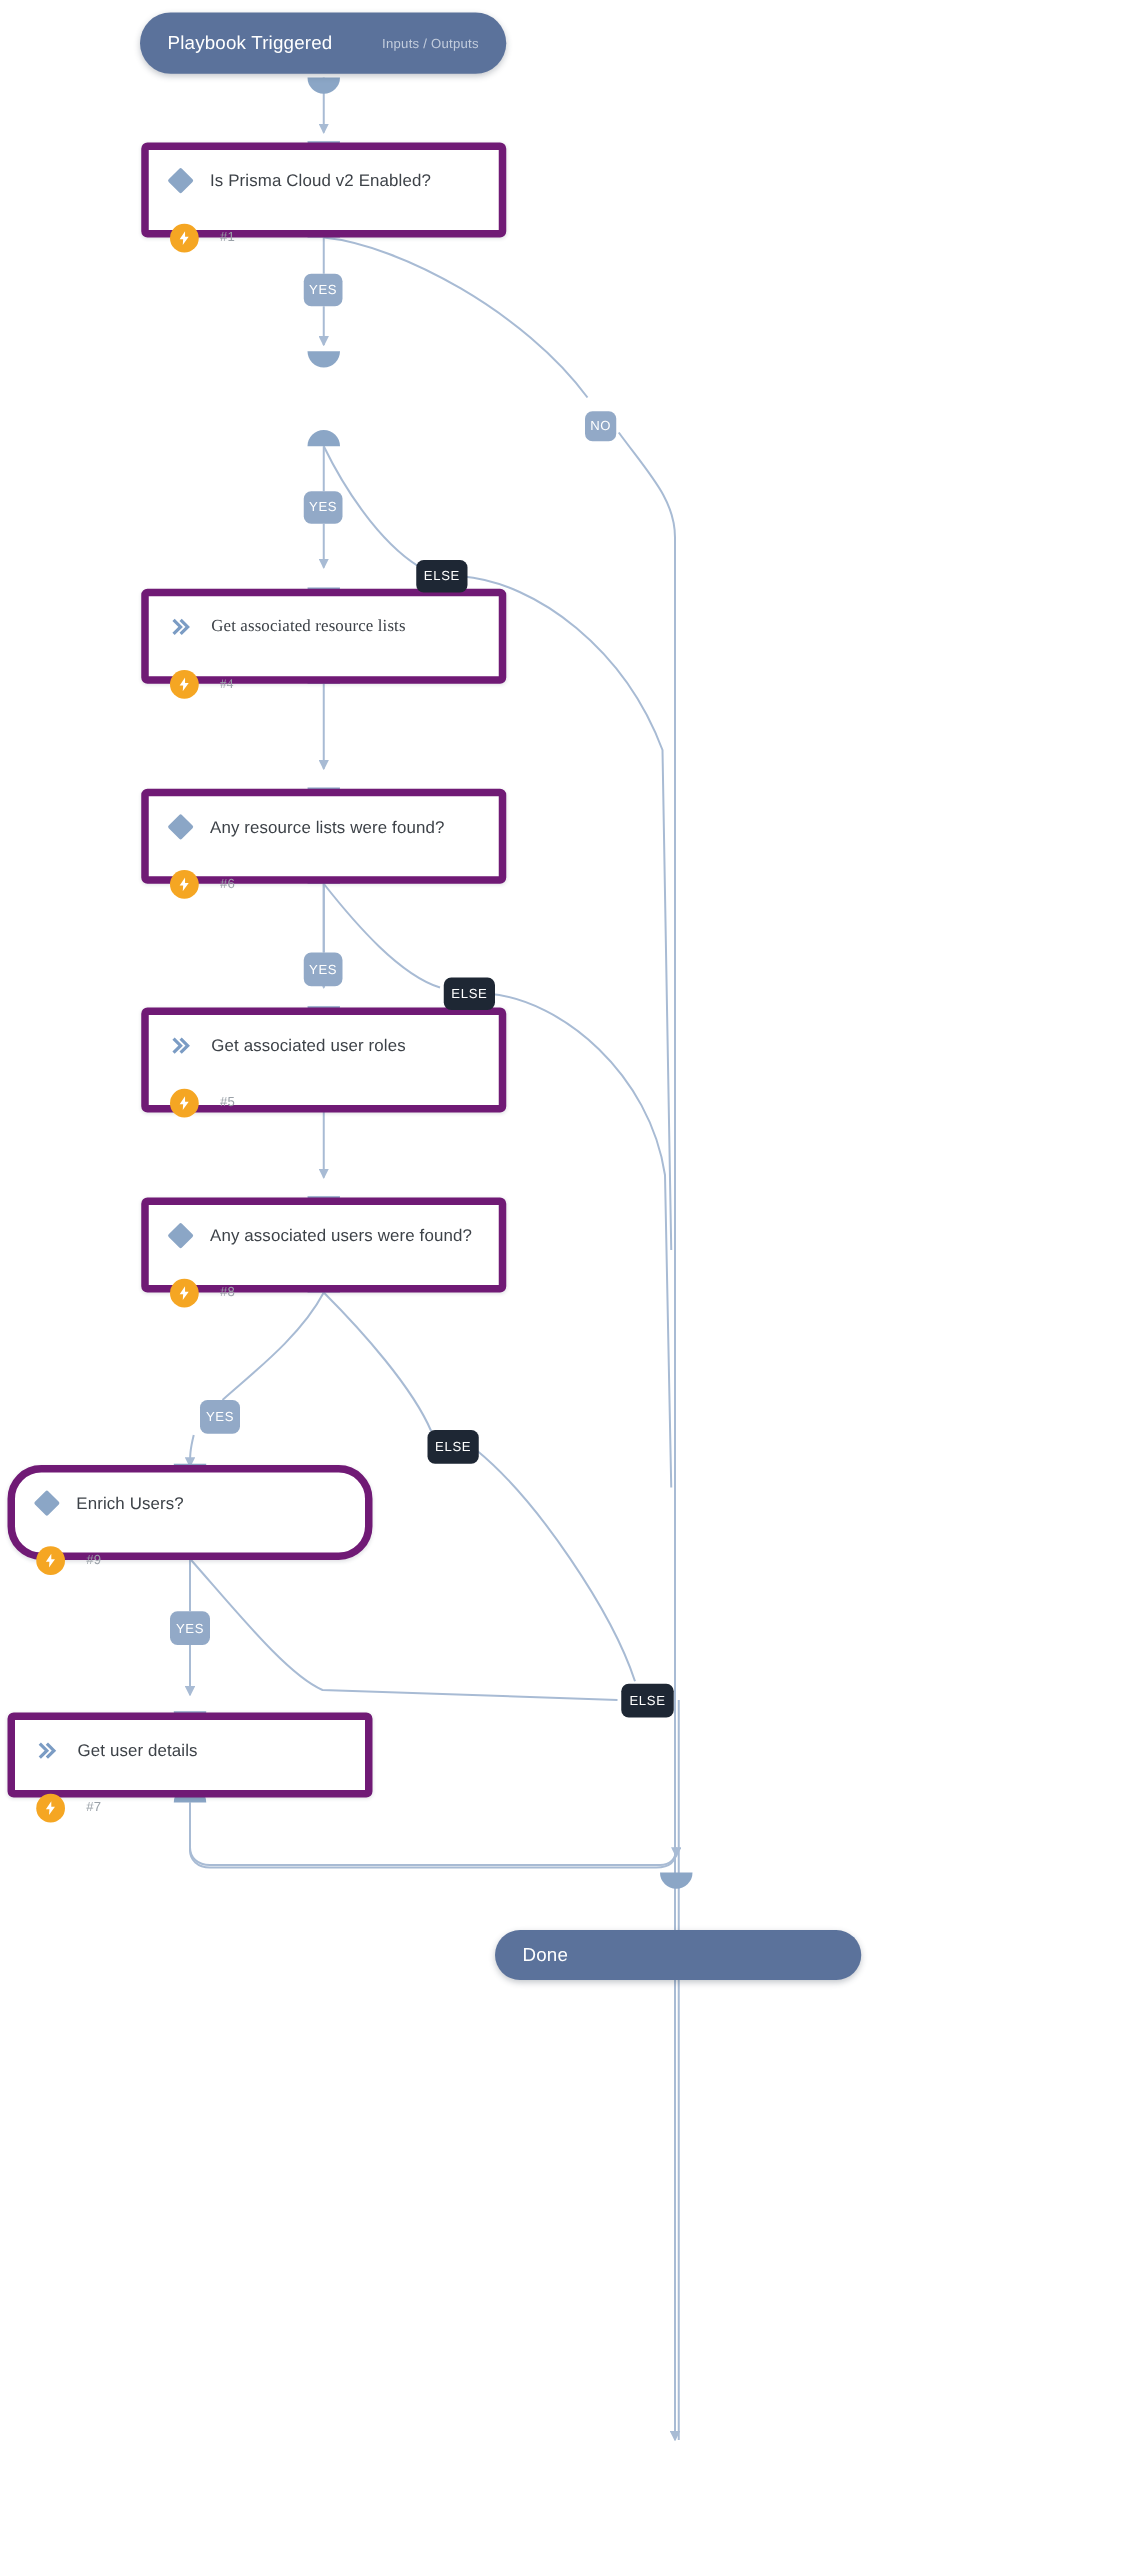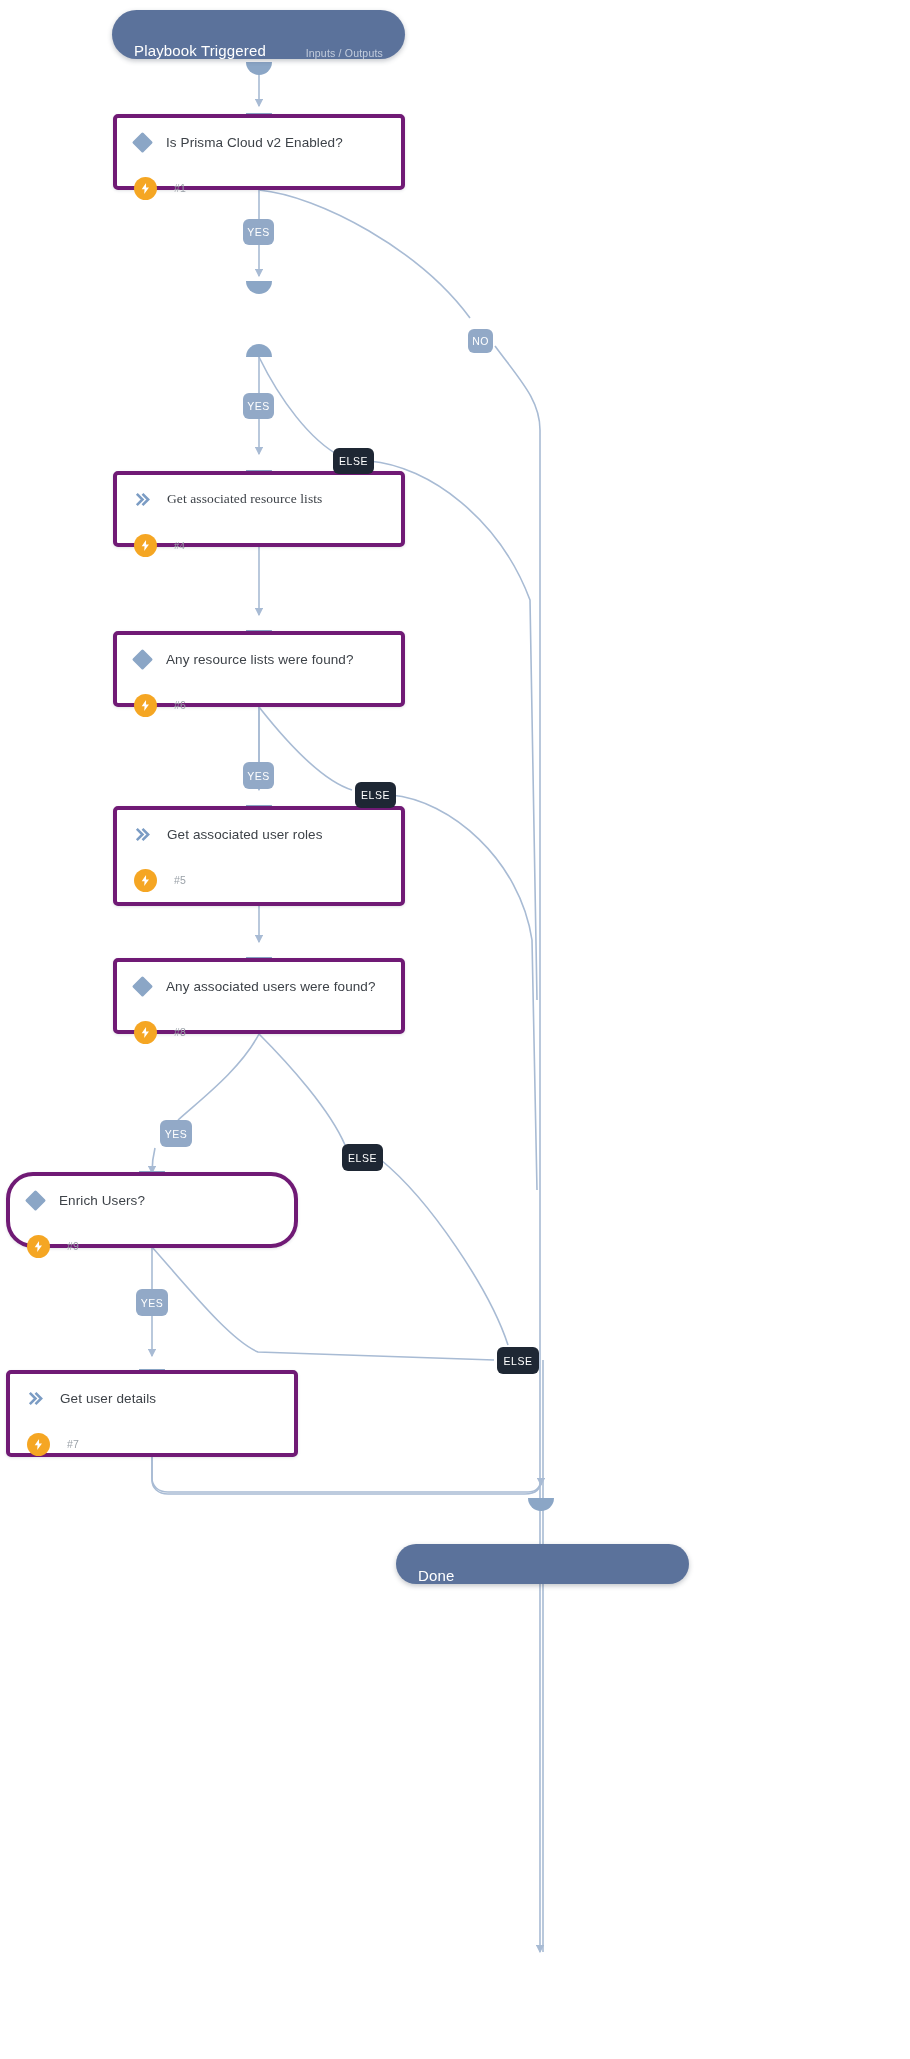--- a/index.html
+++ b/index.html
@@ -9,29 +9,29 @@
     font-family:"Liberation Sans", sans-serif;
     -webkit-font-smoothing:antialiased;
   }
   #canvas{position:absolute;inset:0;width:910px;height:2059px;}
   #wires{position:absolute;left:0;top:0;width:910px;height:2059px;pointer-events:none;}
 
   
   .pill{
     position:absolute;background:#5b729b;border-radius:26px;
     box-shadow:0 2px 5px rgba(40,50,70,.28);
-    display:flex;align-items:flex-end;justify-content:space-between;
+    display:flex;align-items:center;justify-content:space-between;
     padding:0 22px;box-sizing:border-box;
   }
   .pill .pill-title{color:#ffffff;font-size:15px;letter-spacing:.15px;}
   .pill .pill-sub{color:#c3cddd;font-size:10.5px;letter-spacing:.2px;}
 
   
   .card{
-    position:absolute;background:#ffffff;border:4px solid #701a75;
+    position:absolute;background:#ffffff;border:6px solid #701a75;
     border-radius:5px;box-shadow:0 1px 3px rgba(40,50,70,.13);
     box-sizing:border-box;
   }
   .card-row{display:flex;align-items:center;height:48px;padding-left:17px;}
   .card-title{font-size:13.5px;color:#3d4248;letter-spacing:.1px;margin-left:16px;}
   .card-foot{display:flex;align-items:center;height:44px;padding-left:17px;}
   .tasknum{font-size:10.5px;color:#9aa1a8;margin-left:17px;letter-spacing:.2px;}
 
   
   .ico-diamond{width:15px;height:15px;background:#8ba6c6;transform:rotate(45deg);
@@ -192,21 +192,21 @@
     <div class="card-foot">
       <span class="ico-bolt">
         <svg width="13" height="13" viewBox="0 0 24 24">
             <path d="M13 2 L5 13.5 h5.2 L9.6 22 L18.4 10 h-5.4 z" fill="#ffffff"></path>
           </svg>
       </span>
       <span class="tasknum">#6</span>
     </div>
   </div>
 
-  <div class="card" style="left:113px;top:806px;width:292px;height:100px;">
+  <div class="card" style="left:113px;top:806px;width:292px;height:84px;">
     <div class="card-row">
       <span class="ico-chevron">
         <svg width="17" height="17" viewBox="0 0 24 24">
           <path d="M4 4 L12 12 L4 20" fill="none" stroke="#7b9cc4" stroke-width="3.6"></path>
           <path d="M12 4 L20 12 L12 20" fill="none" stroke="#7b9cc4" stroke-width="3.6"></path>
         </svg>
       </span>
       <span class="card-title">Get associated user roles</span>
     </div>
     <div class="card-foot">
@@ -242,21 +242,21 @@
     <div class="card-foot">
       <span class="ico-bolt">
         <svg width="13" height="13" viewBox="0 0 24 24">
             <path d="M13 2 L5 13.5 h5.2 L9.6 22 L18.4 10 h-5.4 z" fill="#ffffff"></path>
           </svg>
       </span>
       <span class="tasknum">#9</span>
     </div>
   </div>
 
-  <div class="card" style="left:6px;top:1370px;width:292px;height:87px;">
+  <div class="card" style="left:6px;top:1370px;width:292px;height:68px;">
     <div class="card-row">
       <span class="ico-chevron">
         <svg width="17" height="17" viewBox="0 0 24 24">
           <path d="M4 4 L12 12 L4 20" fill="none" stroke="#7b9cc4" stroke-width="3.6"></path>
           <path d="M12 4 L20 12 L12 20" fill="none" stroke="#7b9cc4" stroke-width="3.6"></path>
         </svg>
       </span>
       <span class="card-title">Get user details</span>
     </div>
     <div class="card-foot">

